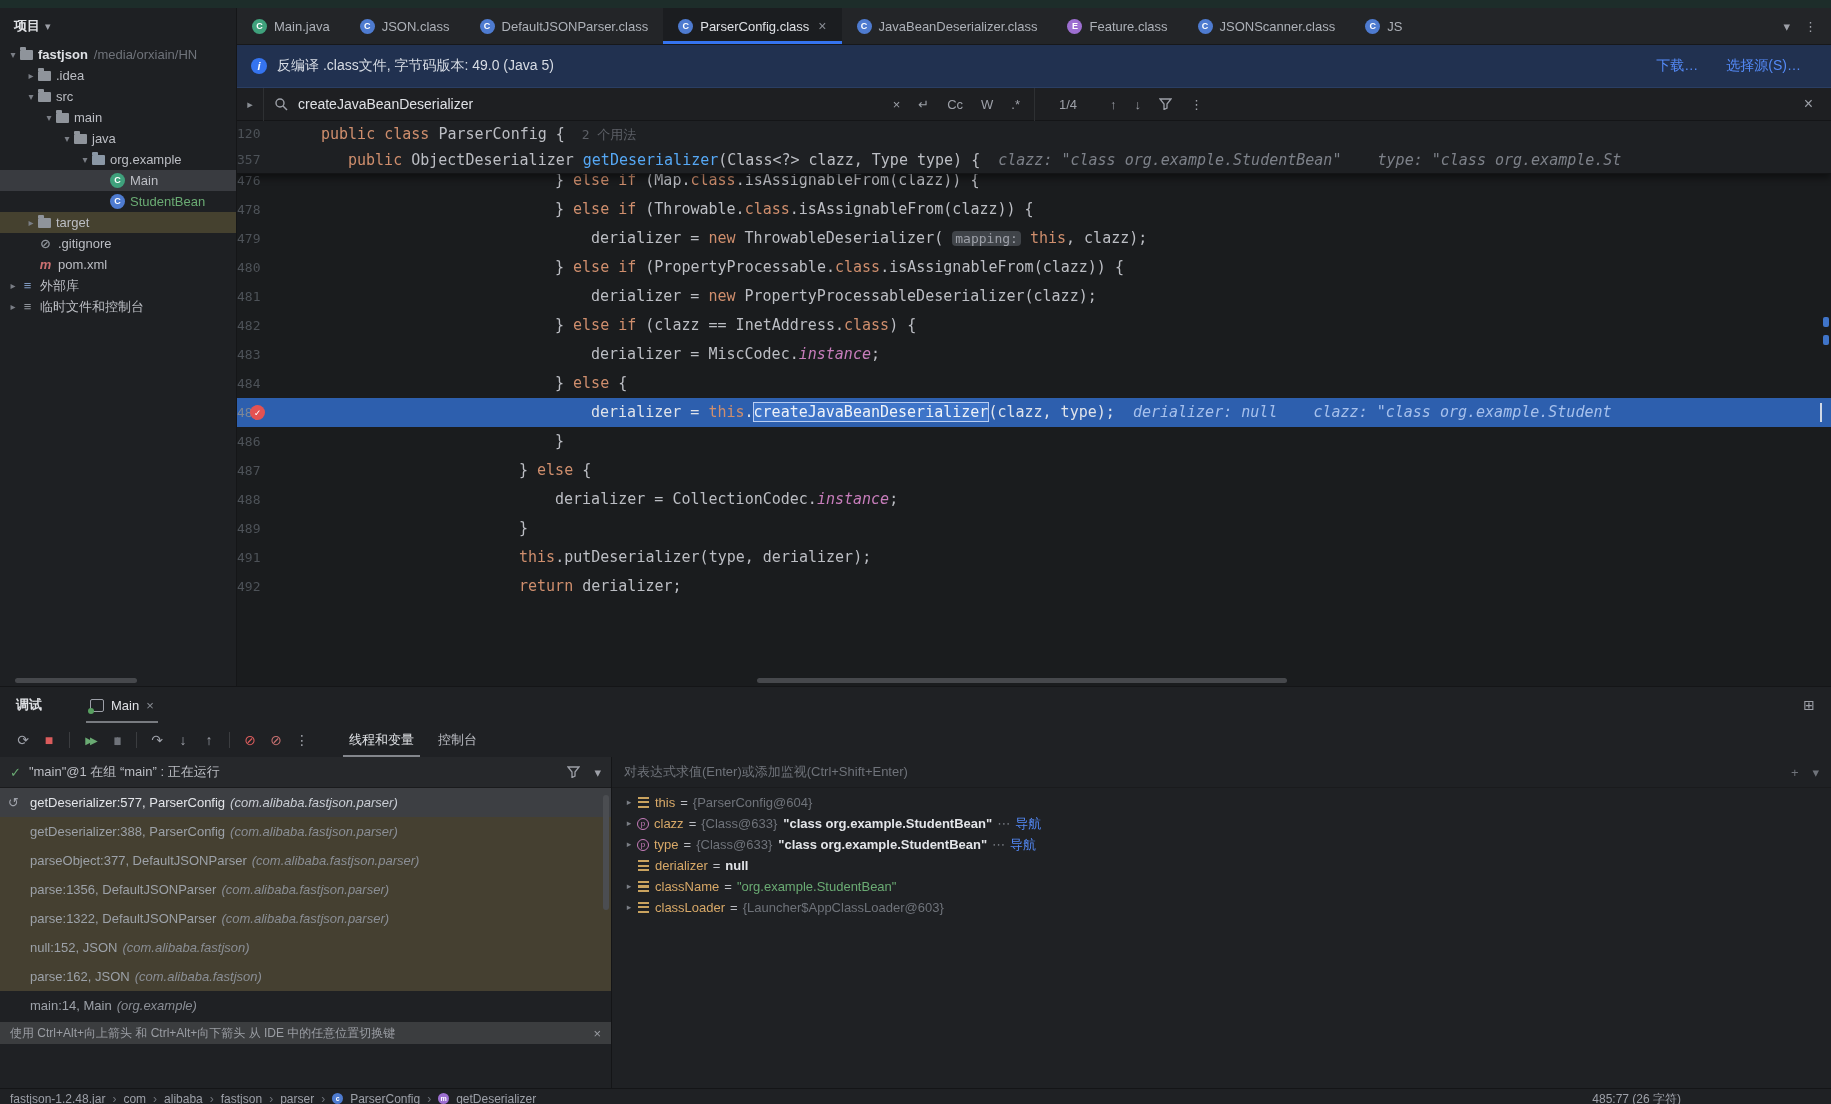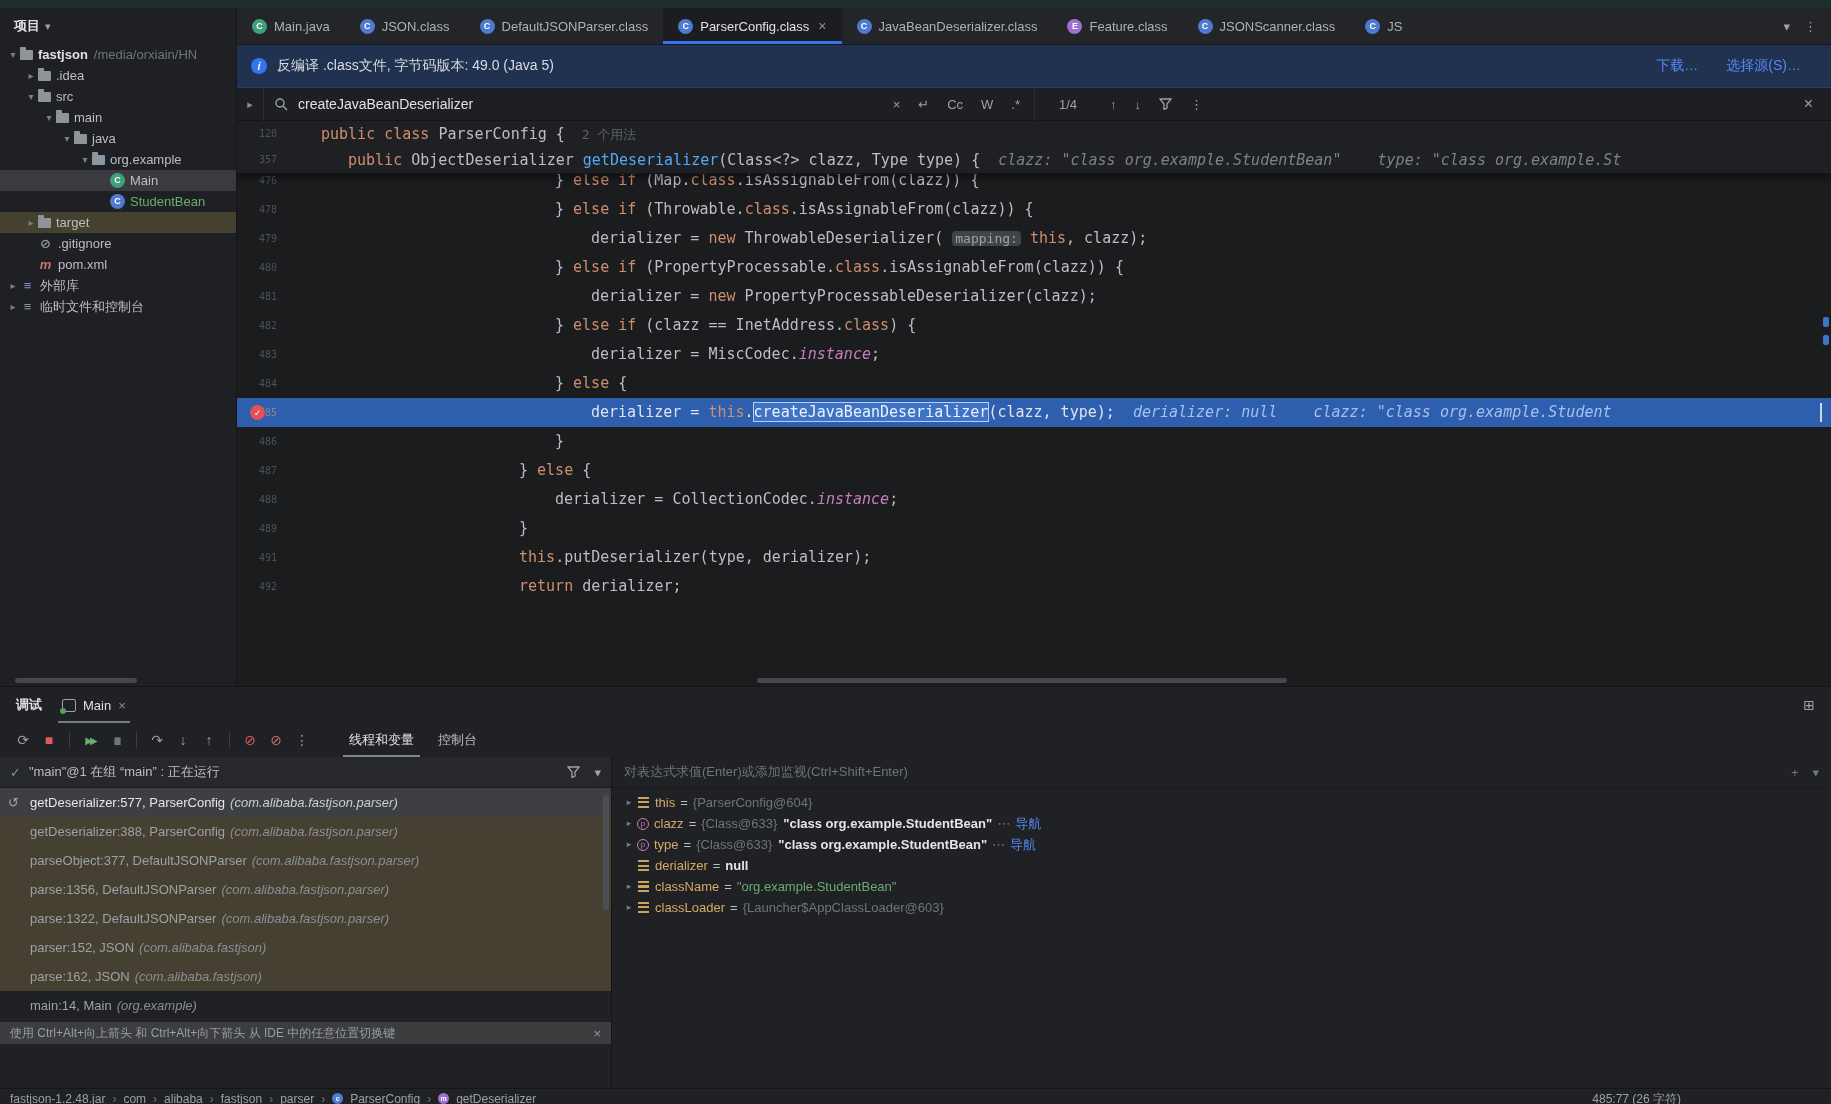--- a/index.html
+++ b/index.html
@@ -65,39 +65,39 @@
   .fclose{margin-left:auto;padding-right:18px;color:#9da0a8;font-size:16px;}
 
   
   .code-area{position:relative;height:565px;overflow:hidden;}
   .sticky{position:relative;z-index:3;background:#1e2023;border-bottom:1px solid #131416;
           box-shadow:0 4px 7px rgba(0,0,0,.45);}
   .sticky .line{height:26px;line-height:26px;}
   .codelines{position:relative;z-index:1;margin-top:-8px;}
   .line{display:flex;height:29px;line-height:29px;font-size:15px;white-space:pre;position:relative;
         font-family:"DejaVu Sans Mono",monospace;}
-  .gnum{width:84px;flex:none;text-align:center;padding-right:22px;color:#4d5258;font-size:10px;box-sizing:border-box;}
+  .gnum{width:84px;flex:none;text-align:left;padding-right:22px;color:#4d5258;font-size:13px;box-sizing:border-box;}
   .lcode{flex:1;overflow:hidden;}
   .sK{color:#cf8e6d;} .sD{color:#bcbec4;} .sF{color:#c77dbb;font-style:italic;} .sM{color:#56a8f5;}
   .sU{color:#5d6067;font-size:13px;} .sH{color:#7d8189;font-style:italic;}
   .sH2{color:#a6c0ec;font-style:italic;}
   .sChip{background:#404449;color:#9da0a8;border-radius:4px;padding:0 3px;font-size:13px;}
   .sBox{color:#eef2f8;outline:1.5px solid #b9cdf2;background:#3e74c8;}
   .line.exec{background:#2d5fae;}
   .line.exec .sD{color:#dfe3ea;}
   .line.exec .gnum{color:#7d8796;}
   .bp{position:absolute;left:13px;top:7px;width:15px;height:15px;border-radius:50%;background:#e35252;
       color:#fff;font-size:10px;line-height:15px;text-align:center;}
   .exec-caret{position:absolute;right:9px;top:5px;width:2px;height:19px;background:#cfd8e6;}
   .vmarks{position:absolute;right:2px;top:0;width:7px;height:100%;}
   .vmark{position:absolute;right:0;width:6px;border-radius:2px;}
 
   
   .debug{position:absolute;left:0;top:686px;width:1831px;height:402px;background:#1f2124;border-top:1px solid #141517;box-sizing:border-box;}
-  .dbg-header{height:36px;display:flex;align-items:center;padding:0 16px;gap:16px;}
+  .dbg-header{height:36px;display:flex;align-items:center;padding:0 16px;gap:44px;}
   .dbg-title{color:#dfe1e5;font-weight:bold;}
   .dbg-tab{display:flex;align-items:center;gap:7px;height:100%;position:relative;padding:0 4px;color:#dfe1e5;}
   .dbg-tab:after{content:"";position:absolute;left:0;right:0;bottom:0;height:2px;background:#787b80;}
   .winicon{width:12px;height:11px;border:1.5px solid #9da0a8;border-radius:2px;position:relative;display:inline-block;}
   .winicon:after{content:"";position:absolute;left:-3px;bottom:-3px;width:6px;height:6px;border-radius:50%;background:#58a060;}
   .dbg-header-right{margin-left:auto;color:#9da0a8;font-size:14px;}
   .dbg-toolbar{height:34px;display:flex;align-items:center;padding-left:10px;}
   .tbtn{min-width:26px;height:24px;display:inline-flex;align-items:center;justify-content:center;
         border-radius:4px;font-size:14px;}
   .tsep{width:1px;height:16px;background:#3b3d40;margin:0 7px;}
@@ -389,21 +389,21 @@
               </span>
             <span>▾</span>
           </span>
         </div>
         <div class="frames" id="frames">
             <div class="frame sel"><span class="ficon">↺</span><span>getDeserializer:577, ParserConfig</span><span class="pkg">(com.alibaba.fastjson.parser)</span></div>
             <div class="frame lib"><span>getDeserializer:388, ParserConfig</span><span class="pkg">(com.alibaba.fastjson.parser)</span></div>
             <div class="frame lib"><span>parseObject:377, DefaultJSONParser</span><span class="pkg">(com.alibaba.fastjson.parser)</span></div>
             <div class="frame lib"><span>parse:1356, DefaultJSONParser</span><span class="pkg">(com.alibaba.fastjson.parser)</span></div>
             <div class="frame lib"><span>parse:1322, DefaultJSONParser</span><span class="pkg">(com.alibaba.fastjson.parser)</span></div>
-            <div class="frame lib"><span>parser:152, JSON</span><span class="pkg">(com.alibaba.fastjson)</span></div>
+            <div class="frame lib"><span>null:152, JSON</span><span class="pkg">(com.alibaba.fastjson)</span></div>
             <div class="frame lib"><span>parse:162, JSON</span><span class="pkg">(com.alibaba.fastjson)</span></div>
             <div class="frame"><span>main:14, Main</span><span class="pkg">(org.example)</span></div>
           </div>
         <div class="fvthumb"></div>
         <div class="hint-bar">
           <span>使用 Ctrl+Alt+向上箭头 和 Ctrl+Alt+向下箭头 从 IDE 中的任意位置切换键</span>
           <span class="hclose">×</span>
         </div>
       </div>
       <div class="vars-pane">

